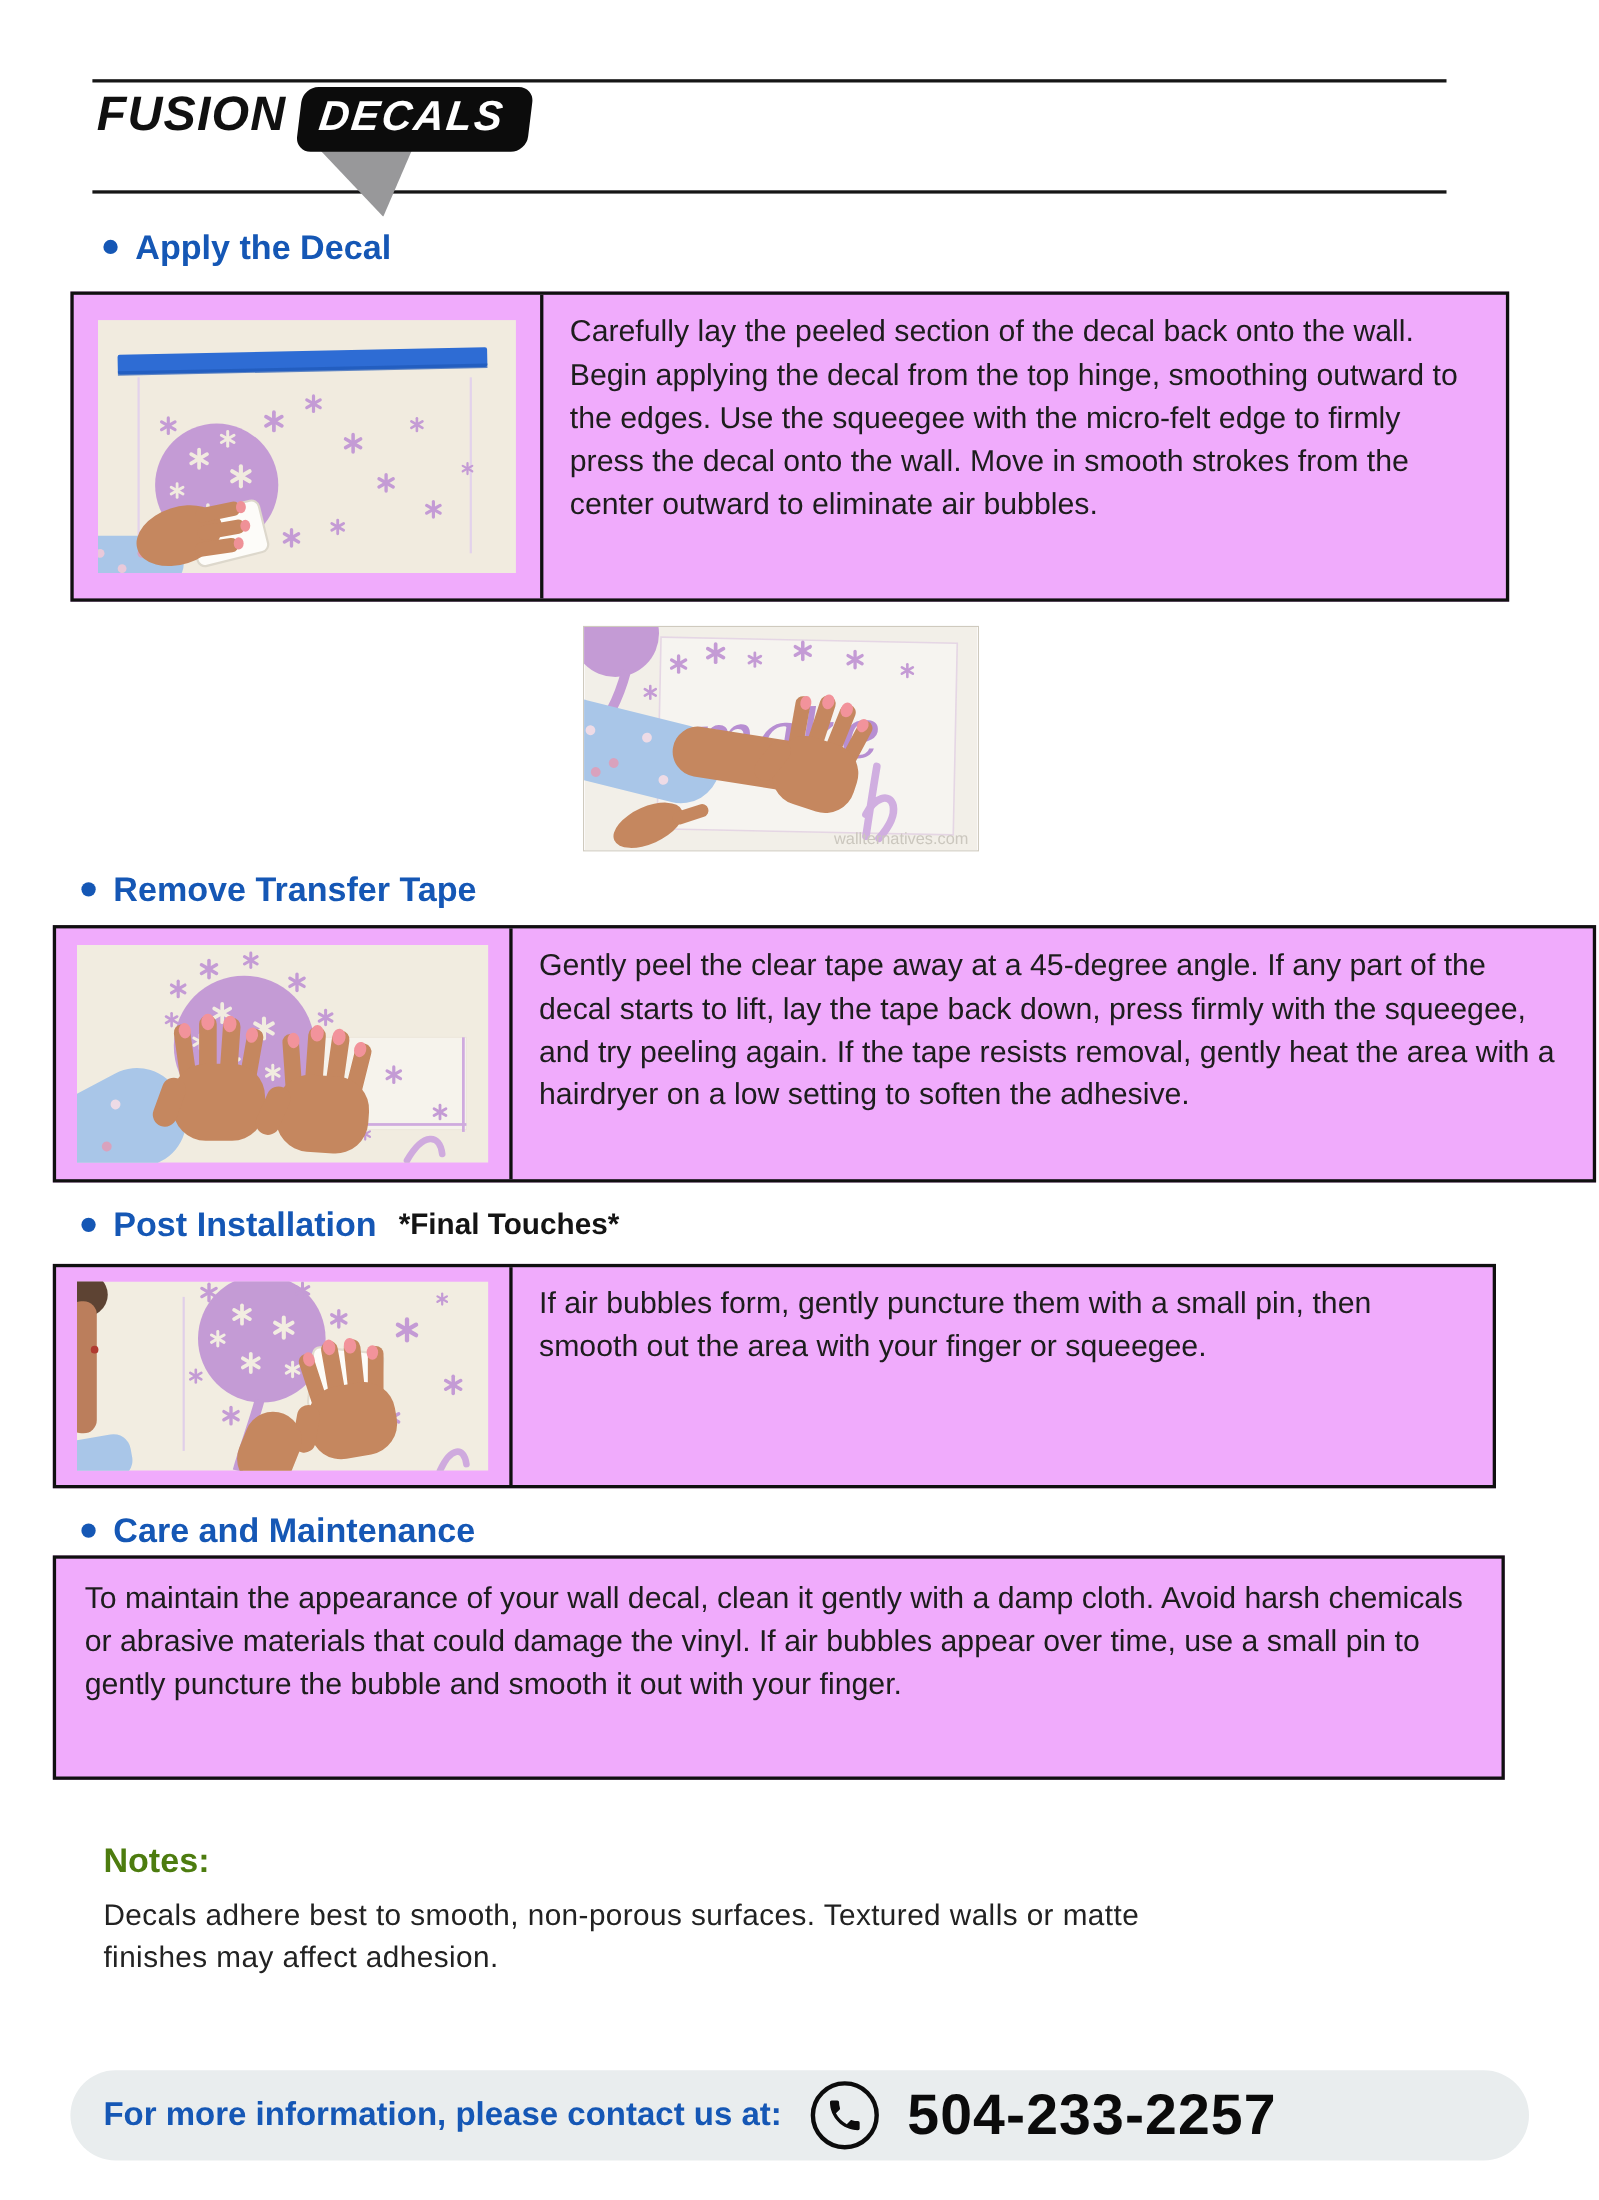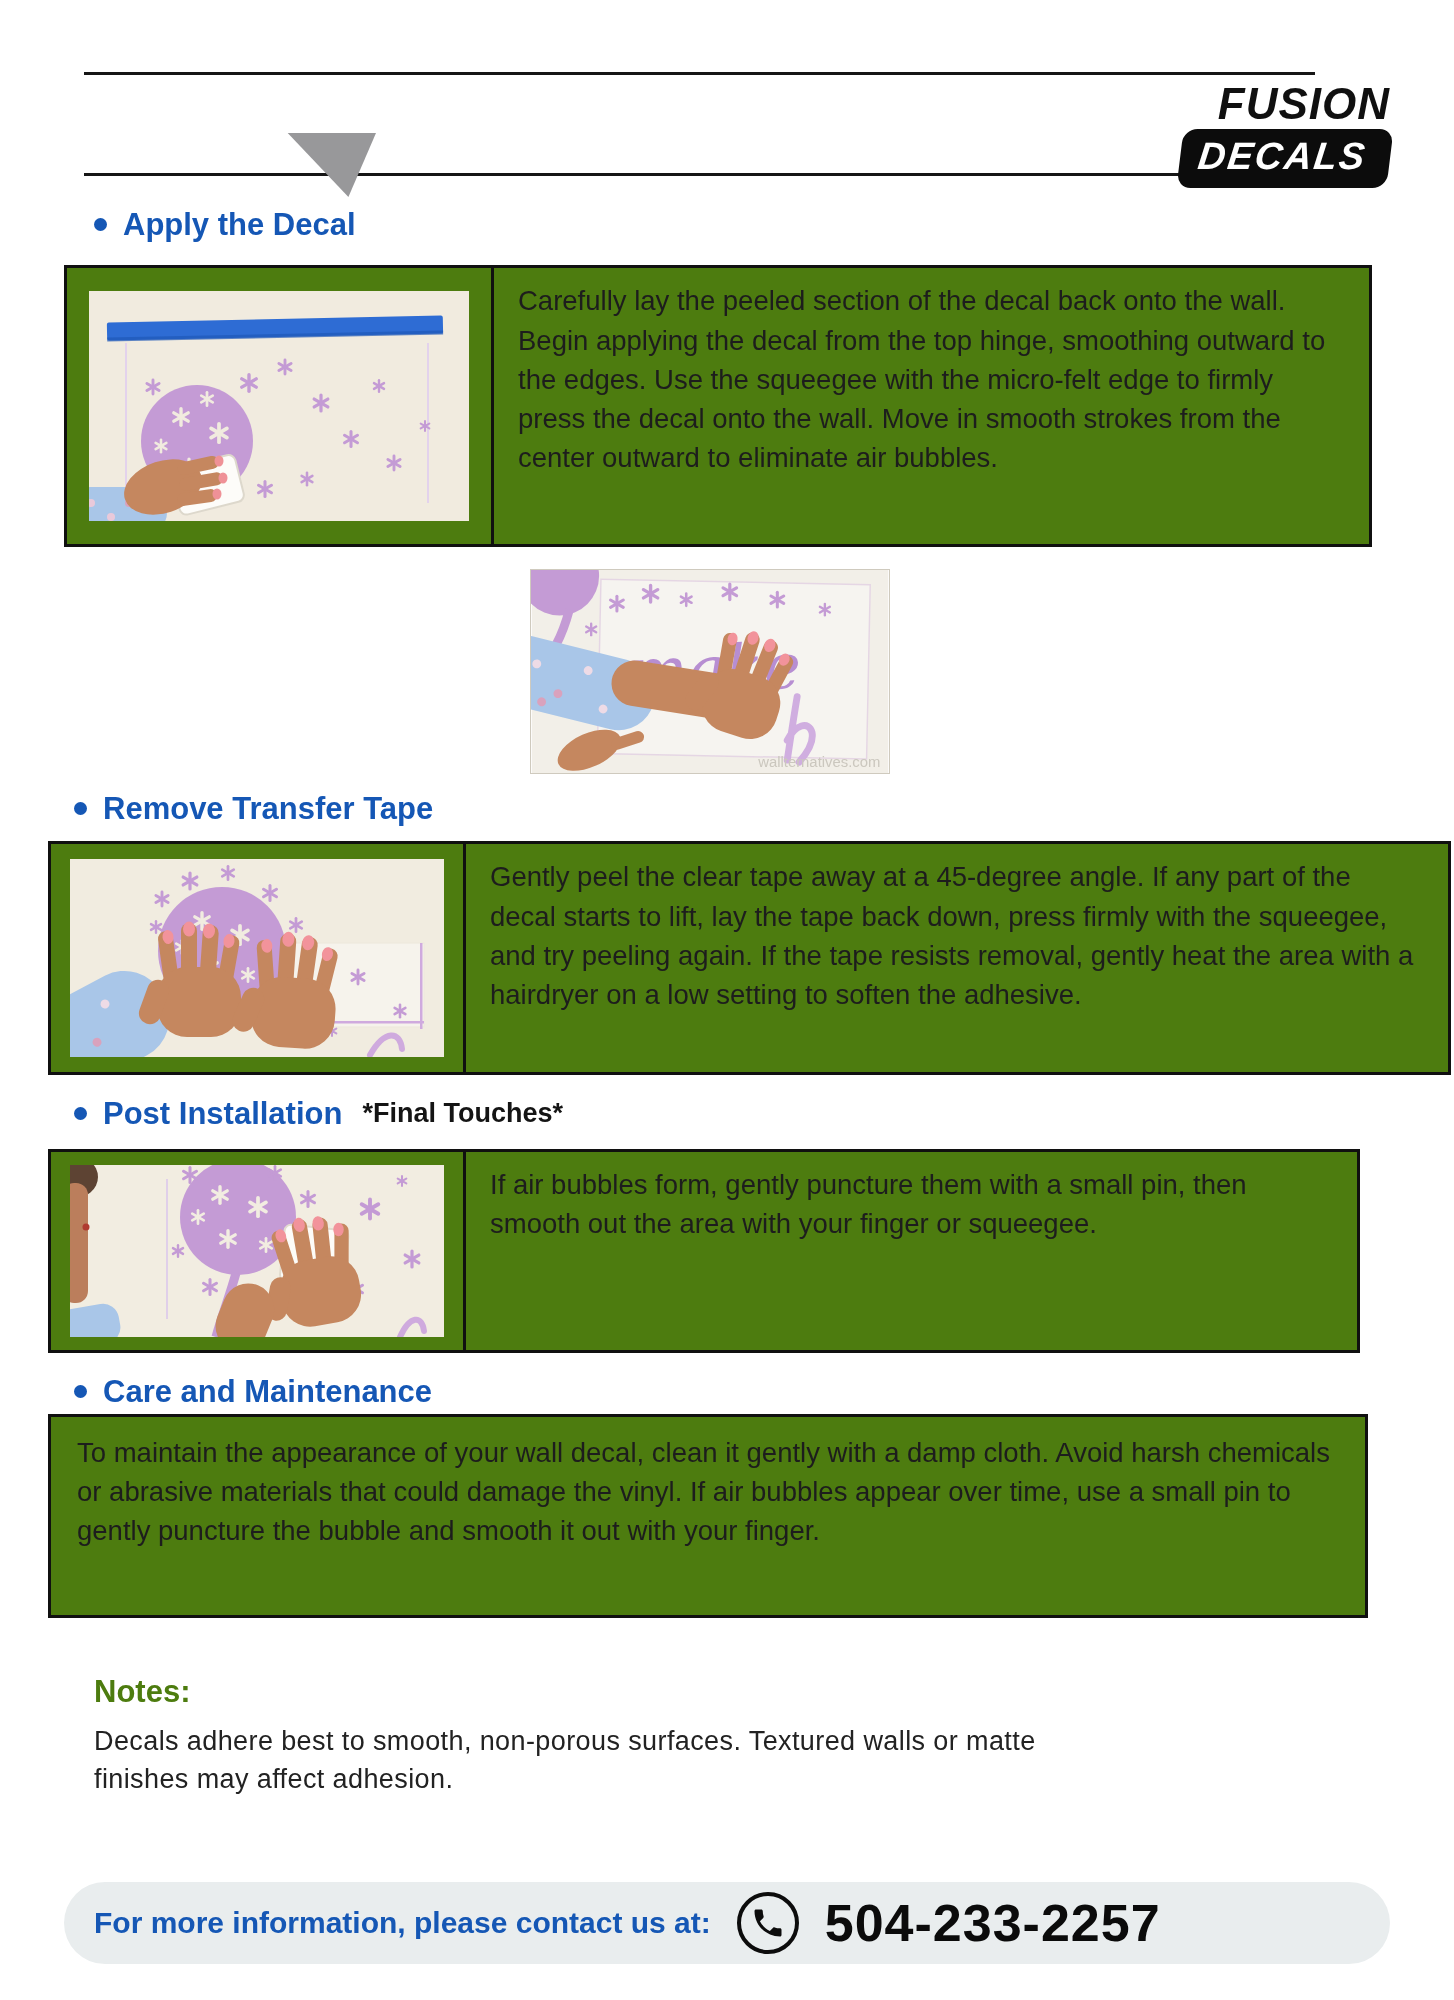--- a/index.html
+++ b/index.html
@@ -5,37 +5,37 @@
   * { margin:0; padding:0; box-sizing:border-box; }
   html,body { background:#ffffff; }
   body { font-family:"Liberation Sans", sans-serif; color:#1c1c1c; }
   .page { width:1454px; height:2000px; background:#fff; overflow:hidden; position:relative; }
   .wrap { padding:0 64px; }
 
   
   .rule { height:3px; background:#161616; }
   .rule.top { margin:72px 75px 0 20px; }
   .rule.bottom { margin:28px 75px 0 20px; }
-  .logo-row { margin:4px 0 0 24px; height:66px; display:flex; align-items:flex-end; position:relative;flex-direction:column; }
+  .logo-row { margin:4px 0 0 24px; height:66px; display:flex; align-items:flex-start; position:relative; }
   .fusion { font-style:italic; font-weight:bold; font-size:44px; letter-spacing:1px; color:#101010; }
   .decals-badge { margin-left:12px; background:#0c0c0c; color:#ffffff; font-style:italic; font-weight:bold;
                   font-size:38px; letter-spacing:2px; padding:6px 24px 10px 18px; border-radius:14px;
                   transform:skewX(-7deg); position:relative; z-index:2; }
   .badge-tail { position:absolute; left:196px; top:54px; width:92px; height:64px; background:#98989a;
                 clip-path:polygon(4% 0, 100% 0, 70% 100%); z-index:1; }
 
   
   .sec-head { display:flex; align-items:center; gap:16px; margin-left:10px; }
   .sec-head.first { margin-left:30px; margin-top:30px; }
   .sec-head .bullet { width:13px; height:13px; border-radius:50%; background:#1557b5; flex:0 0 auto; }
   .sec-head .title { color:#1557b5; font-weight:bold; font-size:31px; line-height:1.2; }
   .sec-head .subtitle { color:#141414; font-weight:bold; font-size:27px; margin-left:4px; }
 
   
-  .box { border:3px solid #101010; display:flex; background:#4d7c0f; }
+  .box { border:3px solid #101010; display:flex; background:#f0abfc; }
   .box1 { margin-top:22px; width:1308px; height:282px; }
   .box2 { margin-top:14px; margin-left:-16px; width:1403px; height:234px; }
   .box3 { margin-top:16px; margin-left:-16px; width:1312px; height:204px; }
   .box4 { margin-top:4px; margin-left:-16px; width:1320px; height:204px; padding:16px 26px; display:block; }
   .photo-cell { display:flex; align-items:center; justify-content:center; flex:0 0 auto; }
   .box1 .photo-cell { width:424px; }
   .box2 .photo-cell, .box3 .photo-cell { width:412px; }
   .text-cell { flex:1; border-left:3px solid #101010; padding:13px 24px; font-size:27.5px; line-height:1.43; color:#1d1d1d; }
   .body-text { font-size:27.5px; line-height:1.43; color:#1d1d1d; }
 

